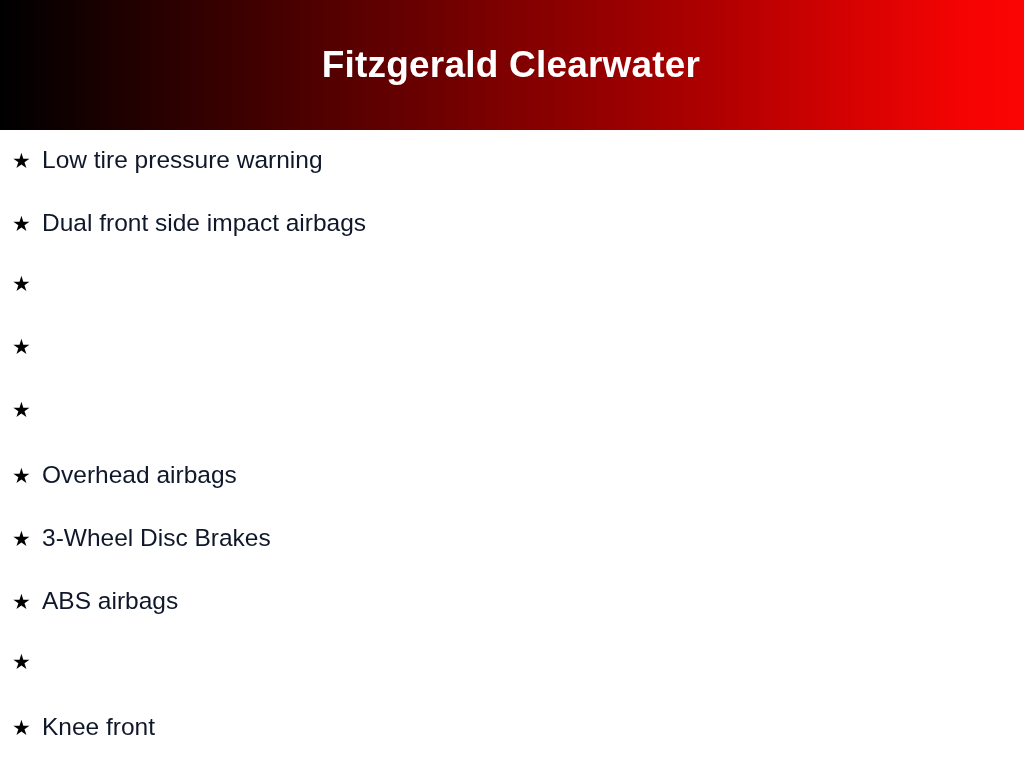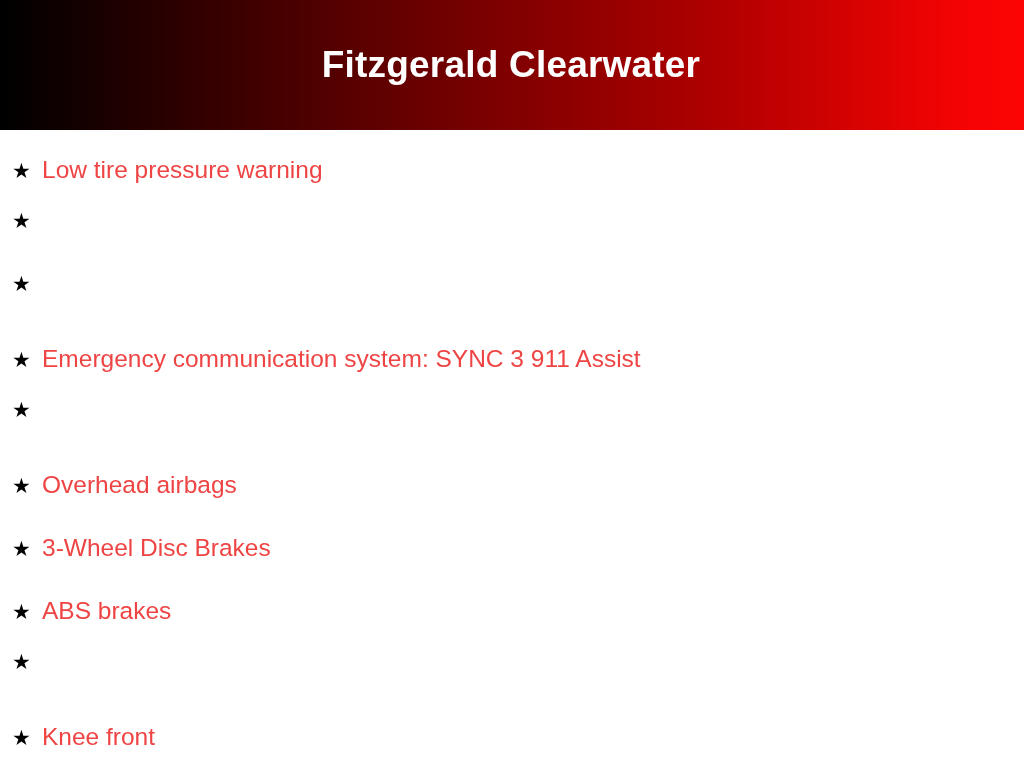--- a/index.html
+++ b/index.html
@@ -88,71 +88,70 @@
     color: #000000;
     text-align: left;
     user-select: none;
   }
 
   .feature-text {
     flex: 0 1 auto;
     font-family: "Liberation Sans", sans-serif;
     font-size: 24.5px;
     line-height: 1;
-    color: #ef4444;
+    color: #0f172a;
     white-space: nowrap;
-    margin-top: 10px;
   }
 </style>
 </head>
 <body>
 
 <div class="slide">
 
   <div class="slide-header">
     <h1 class="slide-title">Fitzgerald Clearwater</h1>
   </div>
 
   <ul class="feature-list">
 
     <li class="feature-item">
       <span class="bullet-star">★</span>
       <span class="feature-text">Low tire pressure warning</span>
     </li>
 
     <li class="feature-item">
       <span class="bullet-star">★</span>
+      <span class="feature-text">Dual front side impact airbags</span>
     </li>
 
     <li class="feature-item">
       <span class="bullet-star">★</span>
     </li>
 
     <li class="feature-item">
       <span class="bullet-star">★</span>
-      <span class="feature-text">Emergency communication system: SYNC 3 911 Assist</span>
     </li>
 
     <li class="feature-item">
       <span class="bullet-star">★</span>
     </li>
 
     <li class="feature-item">
       <span class="bullet-star">★</span>
       <span class="feature-text">Overhead airbags</span>
     </li>
 
     <li class="feature-item">
       <span class="bullet-star">★</span>
       <span class="feature-text">3-Wheel Disc Brakes</span>
     </li>
 
     <li class="feature-item">
       <span class="bullet-star">★</span>
-      <span class="feature-text">ABS brakes</span>
+      <span class="feature-text">ABS airbags</span>
     </li>
 
     <li class="feature-item">
       <span class="bullet-star">★</span>
     </li>
 
     <li class="feature-item">
       <span class="bullet-star">★</span>
       <span class="feature-text">Knee front</span>
     </li>

